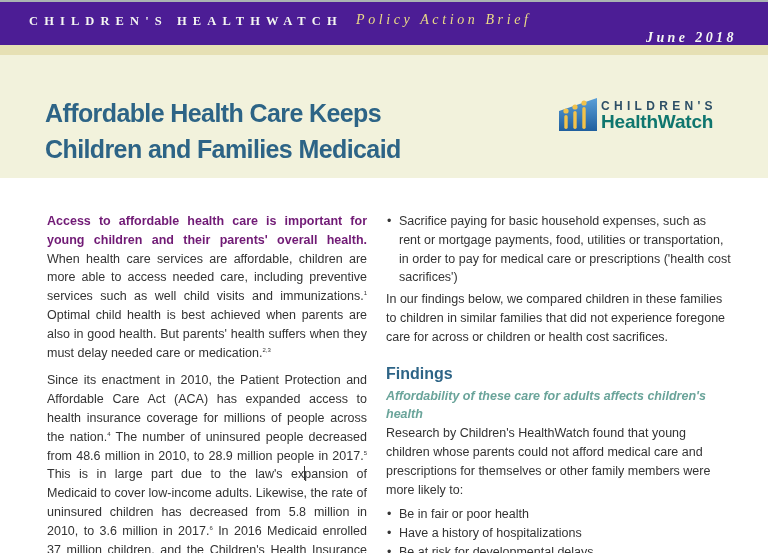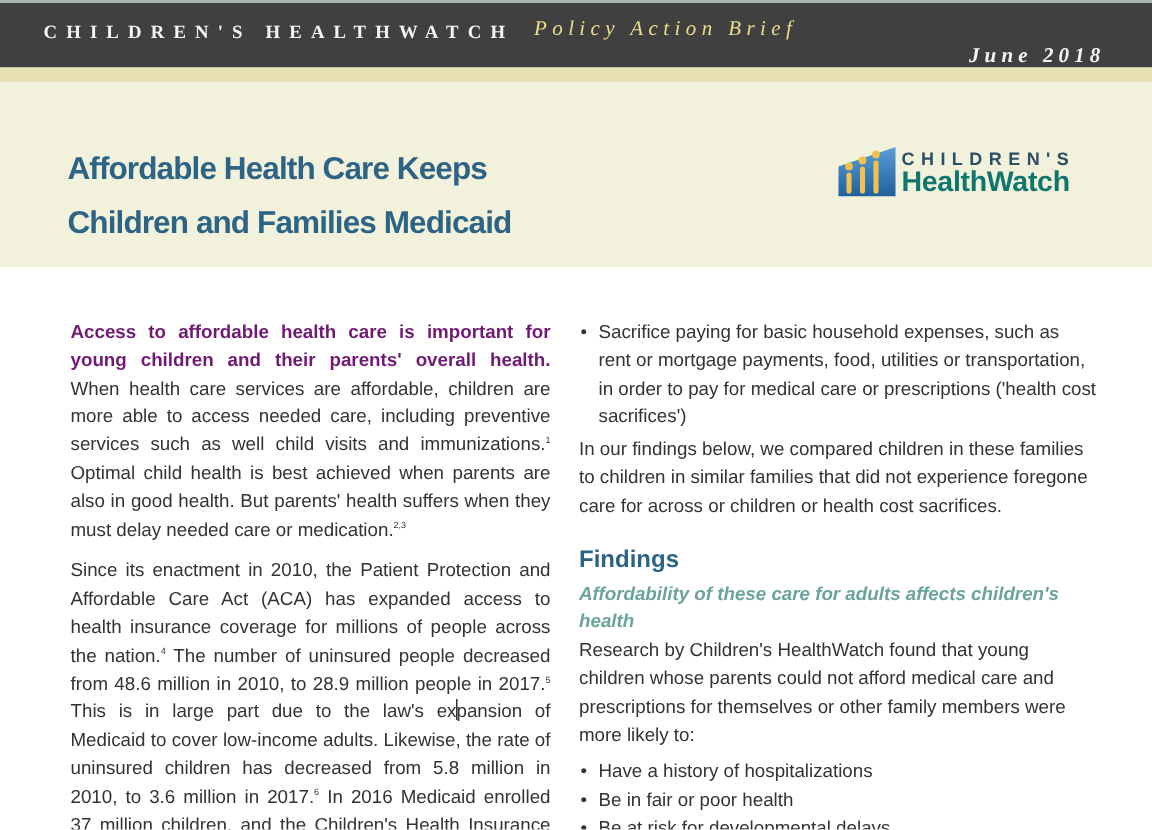--- a/index.html
+++ b/index.html
@@ -4,21 +4,21 @@
 <style>
   html, body { margin: 0; padding: 0; }
   body {
     width: 768px; height: 553px; overflow: hidden; position: relative;
     background: #ffffff;
     font-family: "Liberation Sans", "DejaVu Sans", sans-serif;
     color: #2a2a2a;
   }
   .topbar {
     position: absolute; left: 0; top: 0; width: 768px; height: 45px;
-    background: #404040; border-top: 2px solid #a9b4b2; box-sizing: border-box;
+    background: #4c1d95; border-top: 2px solid #a9b4b2; box-sizing: border-box;
   }
   .topbar .brand {
     position: absolute; left: 29px; top: 12px;
     font-family: "Liberation Serif", "DejaVu Serif", serif;
     font-weight: bold; font-size: 12.5px; letter-spacing: 6.1px; color: #f4f6f2;
   }
   .topbar .series {
     position: absolute; left: 356px; top: 10px;
     font-family: "Liberation Serif", "DejaVu Serif", serif;
     font-style: italic; font-weight: normal; font-size: 14px; letter-spacing: 3.6px; color: #ecdd86;
@@ -30,21 +30,21 @@
   }
   .tanstrip {
     position: absolute; left: 0; top: 45px; width: 768px; height: 10px; background: #e6e0b4;
   }
   .header {
     position: absolute; left: 0; top: 55px; width: 768px; height: 123px; background: #f2f2dc;
   }
   .title {
     position: absolute; left: 45px; top: 40px; margin: 0;
     font-family: "Liberation Sans", "DejaVu Sans", sans-serif;
-    font-weight: bold; font-size: 21px; line-height: 36px; color: #2d6486;
+    font-weight: bold; font-size: 25px; line-height: 36px; color: #2d6486;
     letter-spacing: -0.6px;
   }
   .logo { position: absolute; left: 557px; top: 40px; width: 180px; height: 40px; }
   .logo svg { position: absolute; left: 0; top: 0; }
   .logo .l1 {
     position: absolute; left: 44px; top: 4px;
     font-weight: bold; font-size: 12px; letter-spacing: 4.3px; color: #2d4f66;
   }
   .logo .l2 {
     position: absolute; left: 44px; top: 16px;
@@ -118,18 +118,18 @@
 
 <div class="col right">
   <ul class="bullets" style="margin-bottom:3px;">
     <li>Sacrifice paying for basic household expenses, such as rent or mortgage payments, food, utilities or transportation, in order to pay for medical care or prescriptions ('health cost sacrifices')</li>
   </ul>
   <div>In our findings below, we compared children in these families to children in similar families that did not experience foregone care for across or children or health cost sacrifices.</div>
   <div class="findings-h">Findings</div>
   <div class="subhead">Affordability of these care for adults affects children's health</div>
   <div style="margin-bottom:6px;">Research by Children's HealthWatch found that young children whose parents could not afford medical care and prescriptions for themselves or other family members were more likely to:</div>
   <ul class="bullets">
+    <li>Be in fair or poor health</li>
     <li>Have a history of hospitalizations</li>
-    <li>Be in fair or poor health</li>
     <li>Be at risk for developmental delays</li>
 
   </ul>
 </div>
 
 </body></html>

